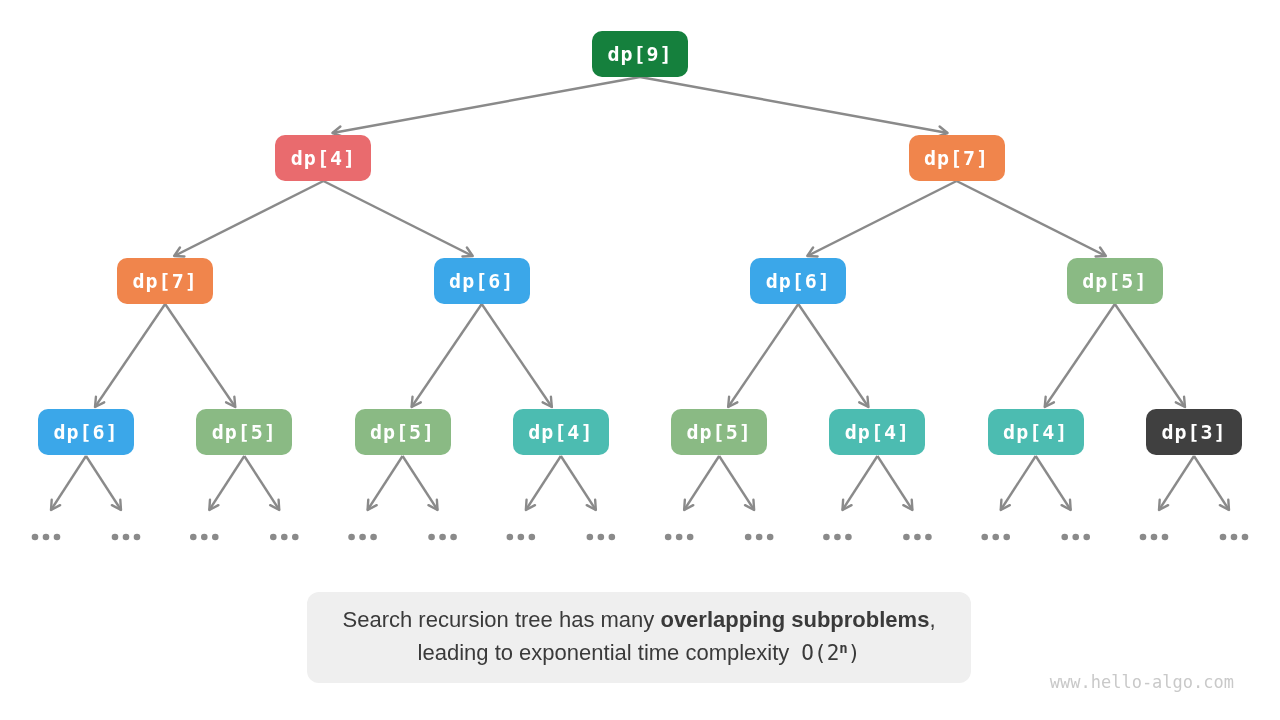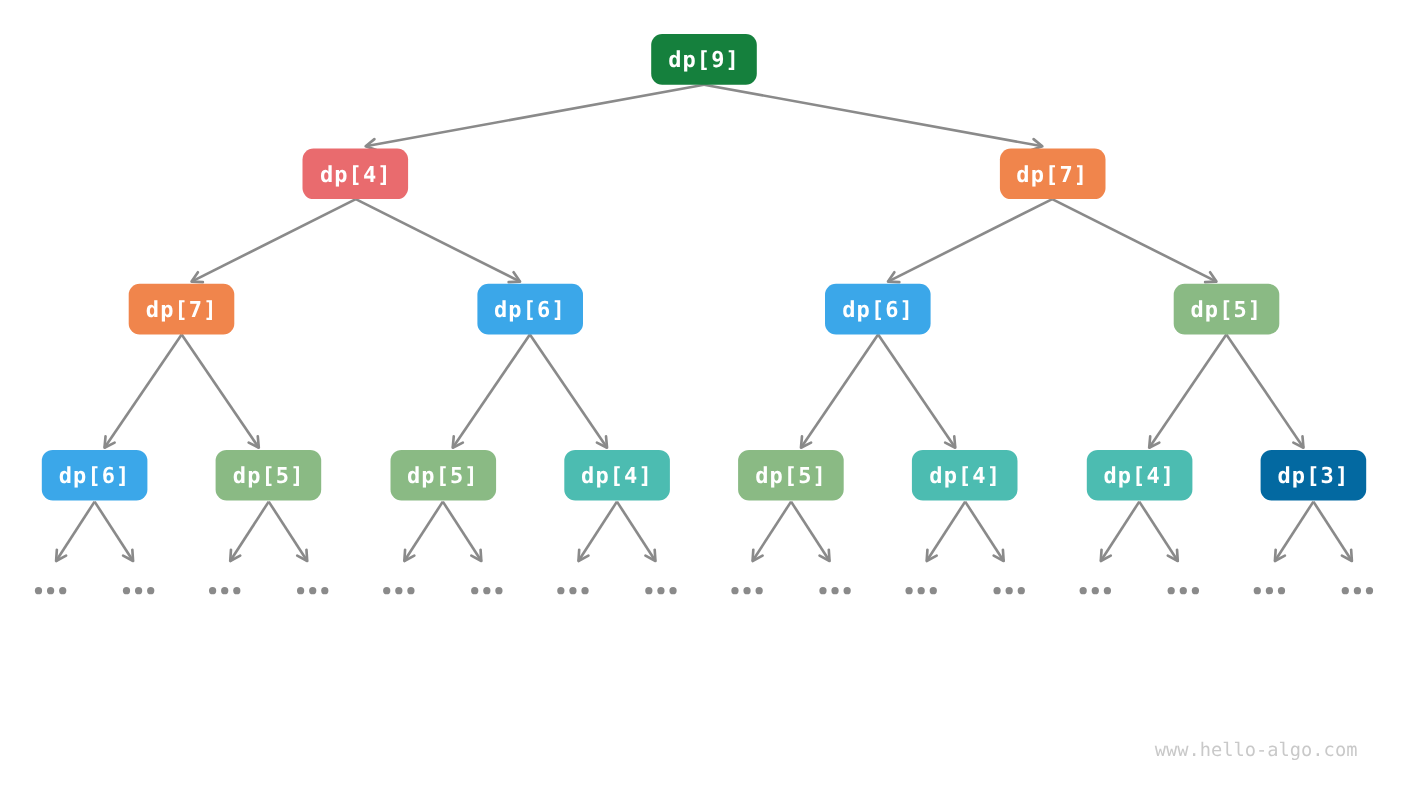--- a/index.html
+++ b/index.html
@@ -161,21 +161,25 @@
       <div class="node" style="left: 196.286px; top: 409px; background: rgb(138, 186, 132);">dp[5]</div>
       <div class="node" style="left: 117.143px; top: 258px; background: rgb(240, 133, 76);">dp[7]</div>
       <div class="node" style="left: 354.571px; top: 409px; background: rgb(138, 186, 132);">dp[5]</div>
       <div class="node" style="left: 512.857px; top: 409px; background: rgb(76, 188, 177);">dp[4]</div>
       <div class="node" style="left: 433.714px; top: 258px; background: rgb(59, 167, 233);">dp[6]</div>
       <div class="node" style="left: 275.429px; top: 135px; background: rgb(233, 107, 110);">dp[4]</div>
       <div class="node" style="left: 671.143px; top: 409px; background: rgb(138, 186, 132);">dp[5]</div>
       <div class="node" style="left: 829.428px; top: 409px; background: rgb(76, 188, 177);">dp[4]</div>
       <div class="node" style="left: 750.286px; top: 258px; background: rgb(59, 167, 233);">dp[6]</div>
       <div class="node" style="left: 987.714px; top: 409px; background: rgb(76, 188, 177);">dp[4]</div>
-      <div class="node" style="left: 1146px; top: 409px; background: #0369a1;">dp[3]</div>
+      <div class="node" style="left: 1146px; top: 409px; background: #404040;">dp[3]</div>
       <div class="node" style="left: 1066.86px; top: 258px; background: rgb(138, 186, 132);">dp[5]</div>
       <div class="node" style="left: 908.571px; top: 135px; background: rgb(240, 133, 76);">dp[7]</div>
       <div class="node" style="left: 592px; top: 31px; background: #15803d;">dp[9]</div>
     </div>
 
+  <div class="caption">
+    <div class="cap-line"><span>Search recursion tree has many </span><b>overlapping subproblems</b><span>,</span></div>
+    <div class="cap-line"><span>leading to exponential time complexity</span><span class="code"><span>O(2</span><sup>n</sup><span>)</span></span></div>
+  </div>
 
   <div class="watermark">www.hello-algo.com</div>
 </div>
 
 </body></html>

